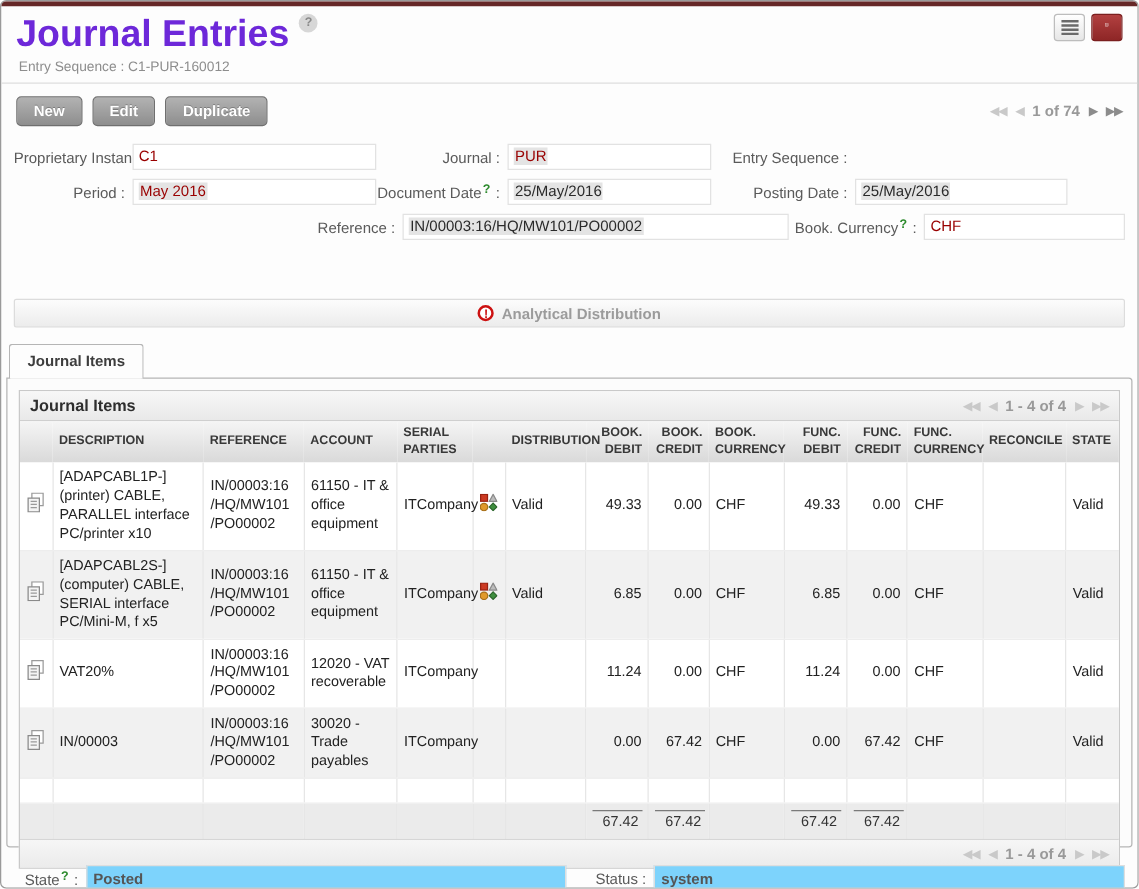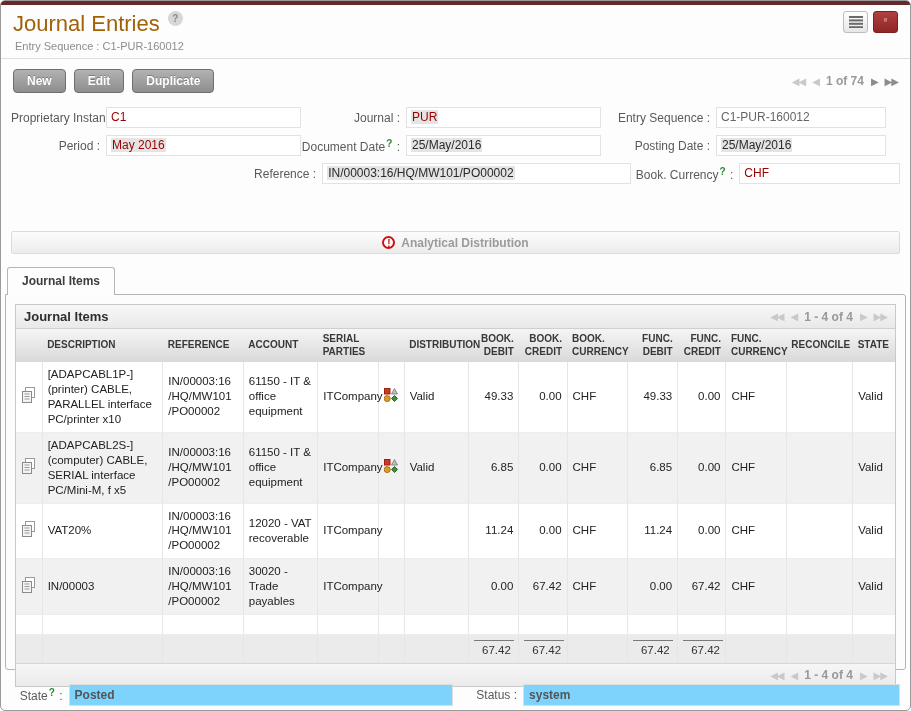--- a/index.html
+++ b/index.html
@@ -9,21 +9,21 @@
   .app {
     width:911px; height:711px; overflow:hidden;
     border:1px solid #9a9a9a; border-radius:5px;
     background:#fdfdfd; position:relative;
   }
   .topbar { height:4px; background:#662828; }
 
   
   .hdr { padding:6px 12px 0 12px; border-bottom:1px solid #dedede; }
   .hdr-row { display:flex; align-items:flex-start; }
-  .title { font-size:22px; font-weight:normal; color:#a16207; letter-spacing:0; }
+  .title { font-size:30px; font-weight:bold; color:#6d28d9; letter-spacing:0; }
   .help-circle {
     display:inline-block; width:15px; height:15px; border-radius:50%;
     background:#d7d7d7; color:#8a8a8a; font-size:10px; font-weight:bold;
     text-align:center; line-height:15px; margin-left:8px; vertical-align:6px;
   }
   .view-toggles { margin-left:auto; display:flex; gap:5px; }
   .vbtn { width:25px; height:22px; border-radius:3px; display:flex; align-items:center; justify-content:center; cursor:pointer; }
   .vbtn.list { background:linear-gradient(#ffffff,#e6e6e6); border:1px solid #bdbdbd; }
   .vbtn.form { background:linear-gradient(#b24040,#8e2626); border:1px solid #7b1f1f; }
   .subtitle { color:#8d8d8d; font-size:11px; padding:3px 0 6px 2px; }
@@ -46,21 +46,21 @@
   
   .form { padding:2px 10px 6px 10px; font-size:12px; }
   .frow { display:flex; align-items:center; margin-bottom:7px; }
   .flabel { color:#5a5a5a; text-align:right; padding-right:6px; white-space:nowrap; }
   .fhelp { color:#2e8b2e; font-size:10px; font-weight:bold; vertical-align:4px; padding:0 1px; }
   .finput {
     border:1px solid #e2e2e2; background:#fff; height:21px; line-height:19px;
     padding:0 4px; overflow:hidden; white-space:nowrap;
   }
   .w-l1 { width:95px; }  .w-i1 { width:195px; }
-  .w-l2 { width:105px; } .w-i2 { width:195px; }
+  .w-l2 { width:105px; } .w-i2 { width:163px; }
   .w-l3 { width:115px; } .w-i3 { width:170px; }
   .w-sp { width:230px; } .w-lr { width:100px; } .w-ir { width:327px; }
   .vred { color:#990000; }
   .vgray { color:#666; }
   .vdark { color:#2a2a2a; }
   .hl { background:#e4e4e4; padding:0 1px; }
 
   
   .anal-bar {
     margin:34px 10px 0 10px; height:23px; border:1px solid #dcdcdc; border-radius:2px;
@@ -175,21 +175,20 @@
     </span>
   </div>
 
   <div class="form">
     <div class="frow">
       <span class="flabel w-l1">Proprietary Instance :</span>
       <span class="finput w-i1"><span class="vred">C1</span></span>
       <span class="flabel w-l2">Journal :</span>
       <span class="finput w-i2"><span class="vred hl">PUR</span></span>
       <span class="flabel w-l3">Entry Sequence :</span>
-      <span class="finput w-i3"><span class="vgray">C1-PUR-160012</span></span>
     </div>
     <div class="frow">
       <span class="flabel w-l1">Period :</span>
       <span class="finput w-i1"><span class="vred hl">May 2016</span></span>
       <span class="flabel w-l2"><span>Document Date</span><span class="fhelp">?</span> <span>:</span></span>
       <span class="finput w-i2"><span class="vdark hl">25/May/2016</span></span>
       <span class="flabel w-l3">Posting Date :</span>
       <span class="finput w-i3"><span class="vdark hl">25/May/2016</span></span>
     </div>
     <div class="frow">

